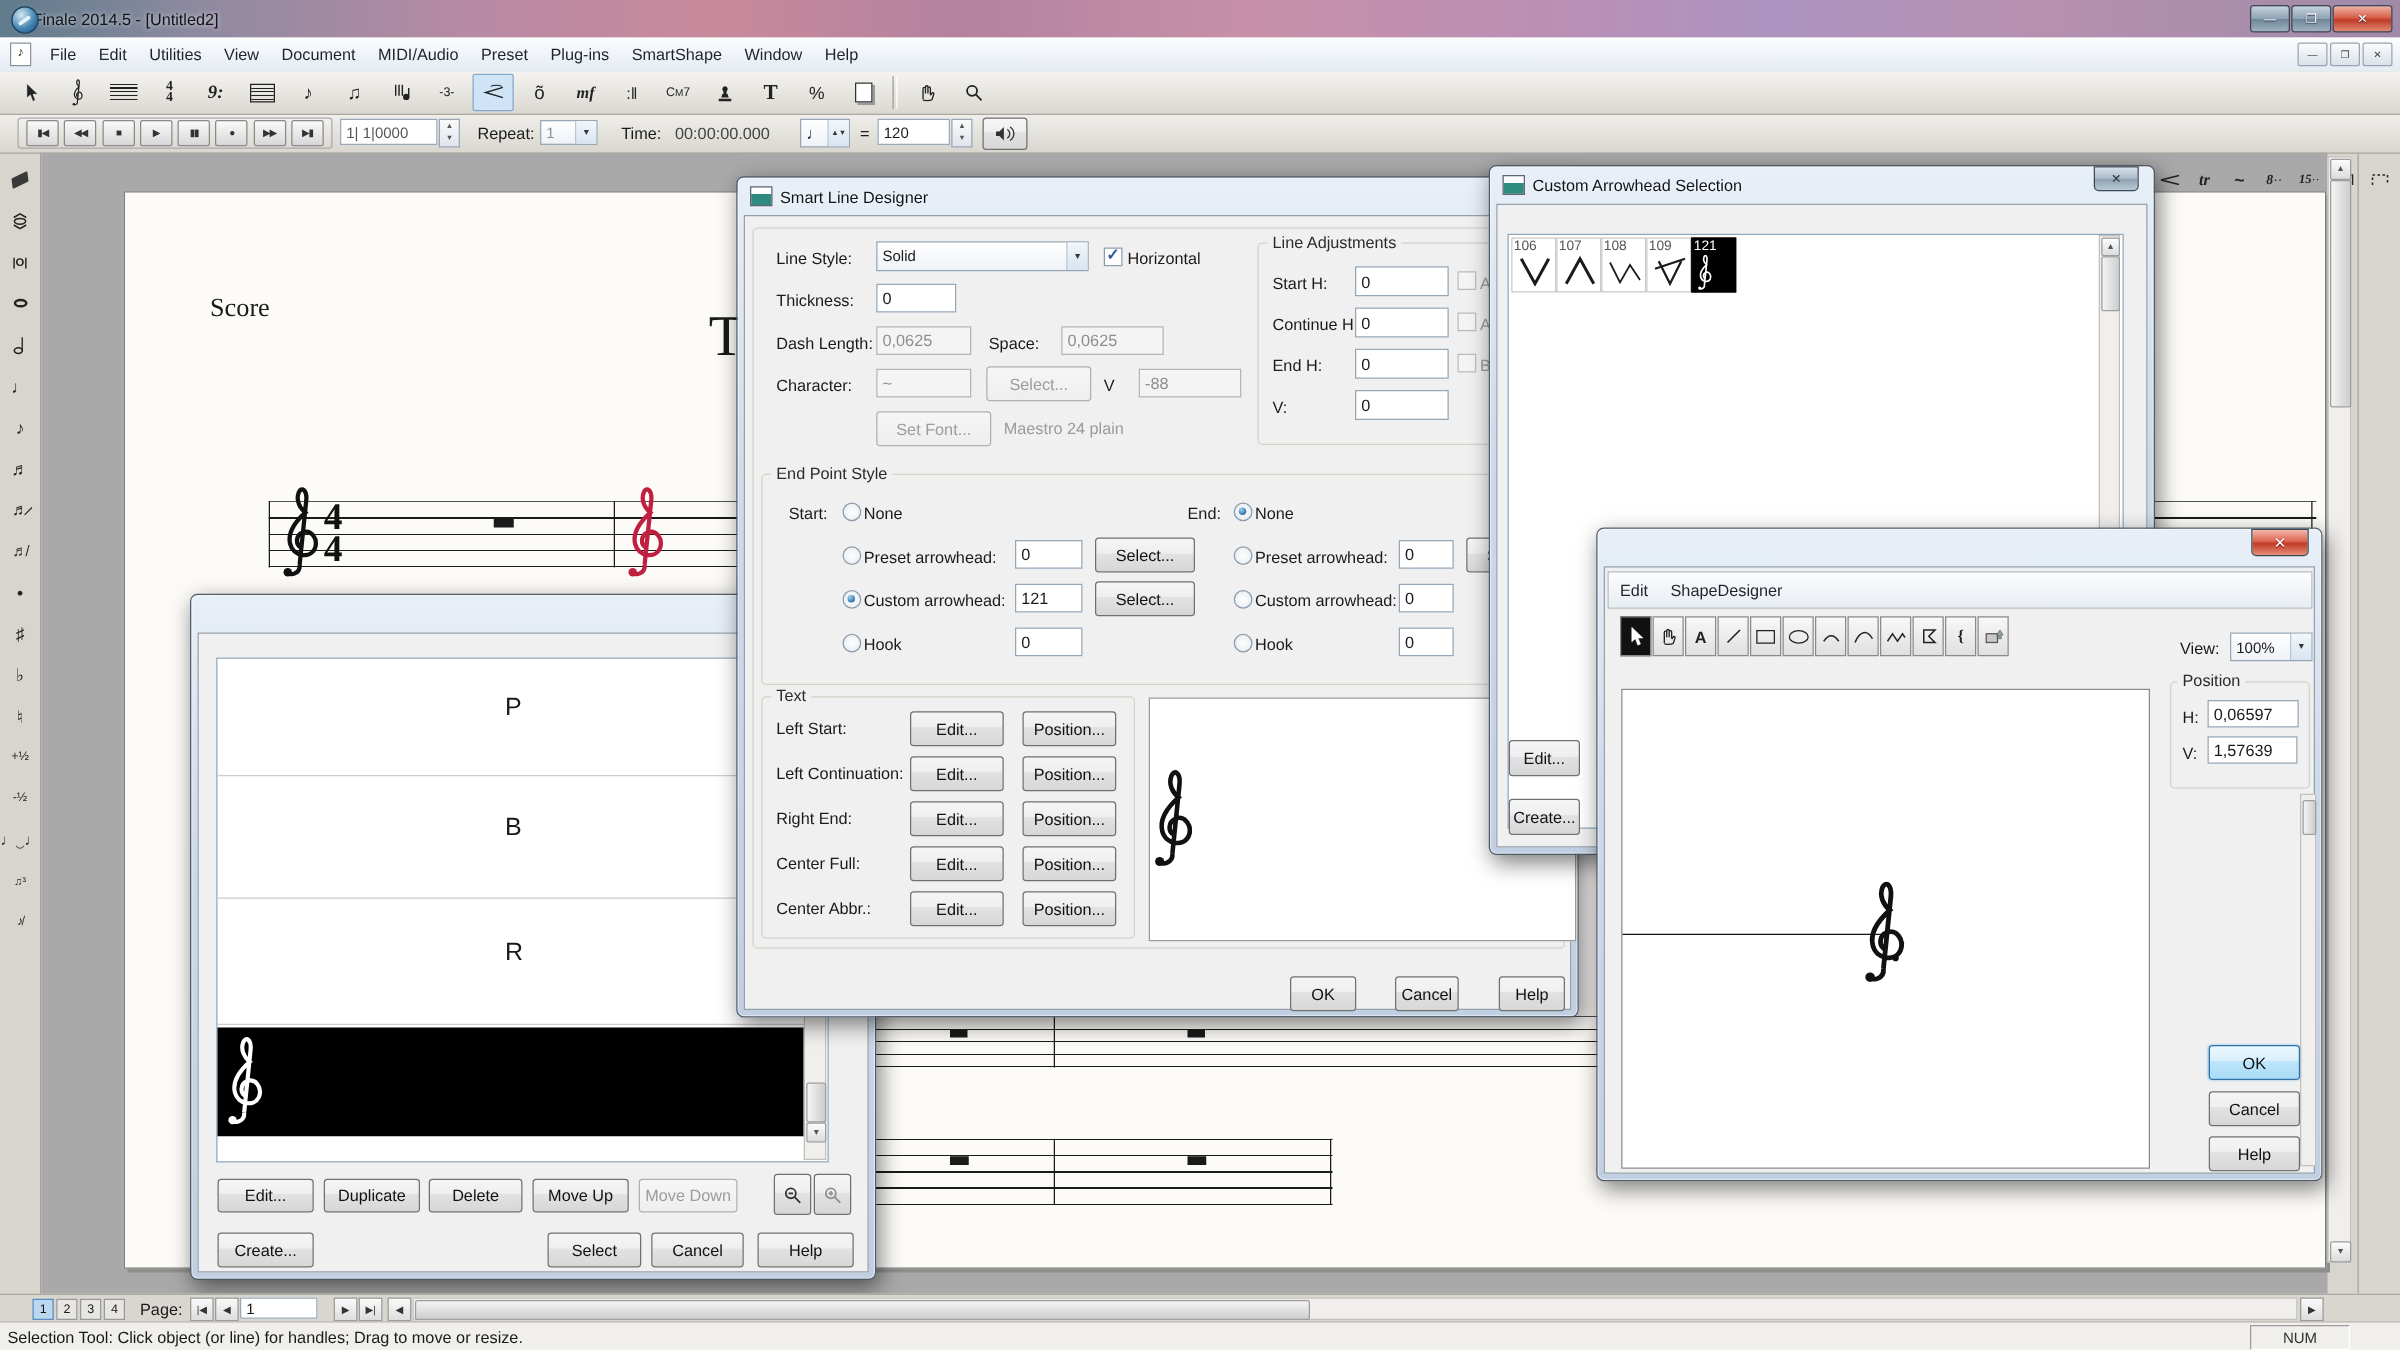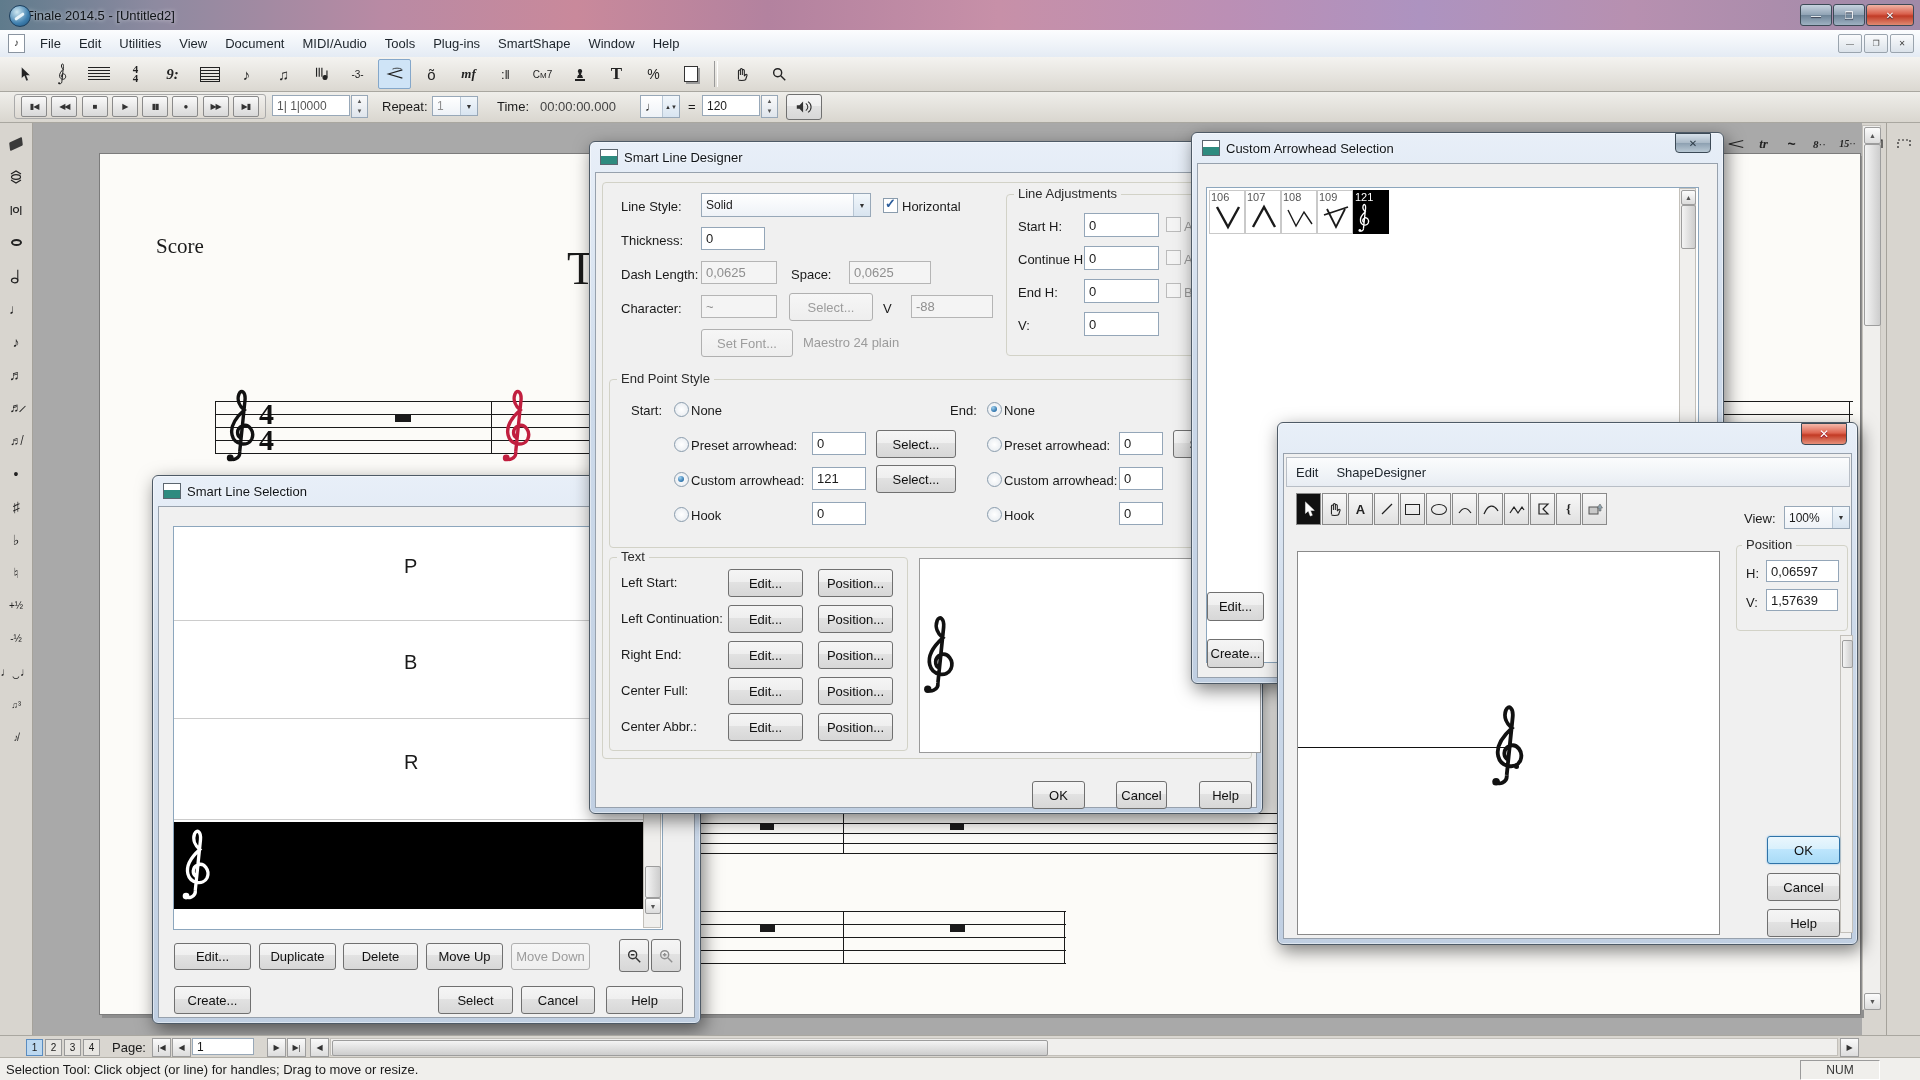--- a/index.html
+++ b/index.html
@@ -129,21 +129,21 @@
   <defs>
     <g id="clefsym">
       <path fill="none" stroke="currentColor" stroke-width="4.5" d="M22 88 L29 20 C30 9 24 5 21 12 C18 20 22 28 28 33 C18 42 9 54 12 66 C15 79 33 82 38 71 C42 61 34 50 25 54 C18 57 17 67 24 70 M22 88 C23 97 12 101 8 95"></path>
       <circle cx="9.5" cy="96" r="4.5" fill="currentColor" stroke="none"></circle>
     </g>
   </defs>
 </svg>
 
 <div class="abs" id="scorecanvas">
   <div class="abs" id="page">
-    <div class="abs serif" style="left:56px;top:80px;font-size:21px">Score</div>
+    <div class="abs serif" style="left:68px;top:80px;font-size:21px">Score</div>
     <div class="abs serif" style="left:467px;top:88px;font-size:46px">T</div>
 
     <div class="stafflines" style="left:115px;top:247px;width:375px;height:53px">
       <div class="barline" style="left:0;top:0;height:53px"></div>
       <svg class="gs abs" viewBox="0 0 45 108" style="left:8px;top:-16px;height:82px;color:#111">
           <use href="#clefsym"></use>
         </svg>
       <div class="abs tsig" style="left:44px;top:0;color:#111">
         <b>4</b>
           <b>4</b>
@@ -193,21 +193,21 @@
 
 <div class="abs" id="menubar">
   <div class="docicon">♪</div>
   <div style="display:flex">
       <span class="mitem">File</span>
       <span class="mitem">Edit</span>
       <span class="mitem">Utilities</span>
       <span class="mitem">View</span>
       <span class="mitem">Document</span>
       <span class="mitem">MIDI/Audio</span>
-      <span class="mitem">Tools</span>
+      <span class="mitem">Preset</span>
       <span class="mitem">Plug-ins</span>
       <span class="mitem">SmartShape</span>
       <span class="mitem">Window</span>
       <span class="mitem">Help</span>
     </div>
   <div class="mdibtns">
     <div class="mdib">—</div>
     <div class="mdib">❐</div>
     <div class="mdib">✕</div>
   </div>
@@ -511,24 +511,20 @@
           <path d="M10 8l3-4 3 4" fill="none" stroke="currentColor" stroke-width="1.2"></path>
         </svg>
       </div>
       <div class="picon sel">
         <span style="font-size:13px">✳</span>
       </div>
     </div>
 </div>
 
 <div class="dlg" style="left:152px;top:475px;width:547px;height:547px;z-index:10">
-  <div class="dtitle">
-      <span class="dico"></span>
-    <span>Smart Line Selection</span>
-    </div>
   <div class="client"></div>
   <div class="abs" style="left:20px;top:50px;width:488px;height:402px;background:#fff;border:1px solid #8ca6bd">
     <div class="abs" style="left:0;top:93px;width:469px;height:1px;background:#ccc"></div>
     <div class="abs" style="left:0;top:191px;width:469px;height:1px;background:#ccc"></div>
     <div class="abs" style="left:0;top:292px;width:469px;height:1px;background:#ccc"></div>
     <div class="abs" style="left:230px;top:28px;font-size:20px">P</div>
     <div class="abs" style="left:230px;top:124px;font-size:20px">B</div>
     <div class="abs" style="left:230px;top:224px;font-size:20px">R</div>
     <div class="abs" style="left:0;top:295px;width:469px;height:87px;background:#000">
       <svg class="gs abs" viewBox="0 0 45 108" style="left:5px;top:3px;height:80px;color:#fff">

